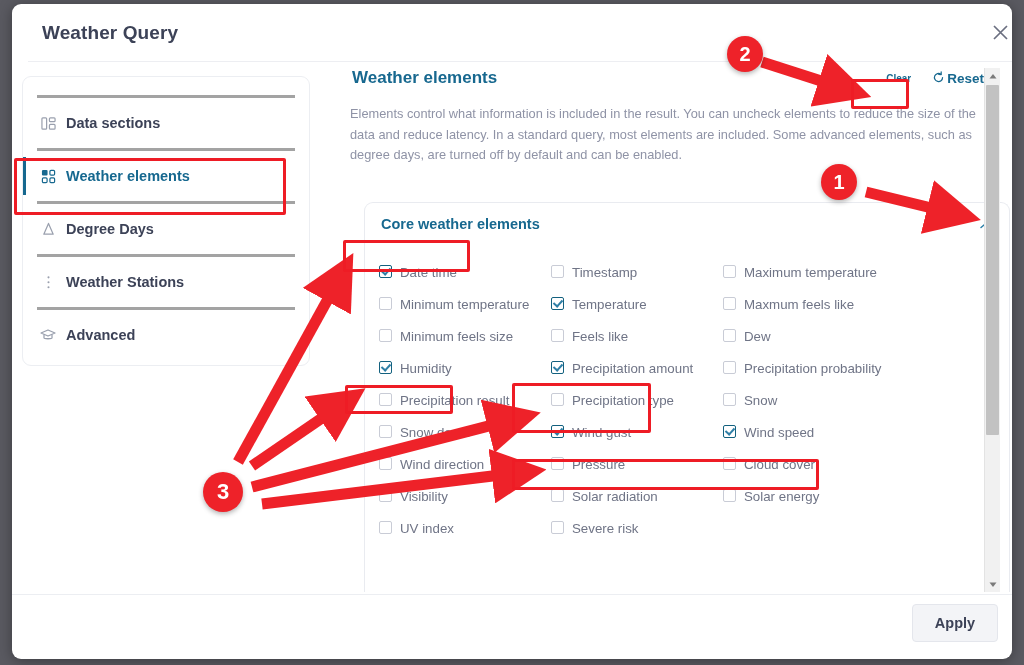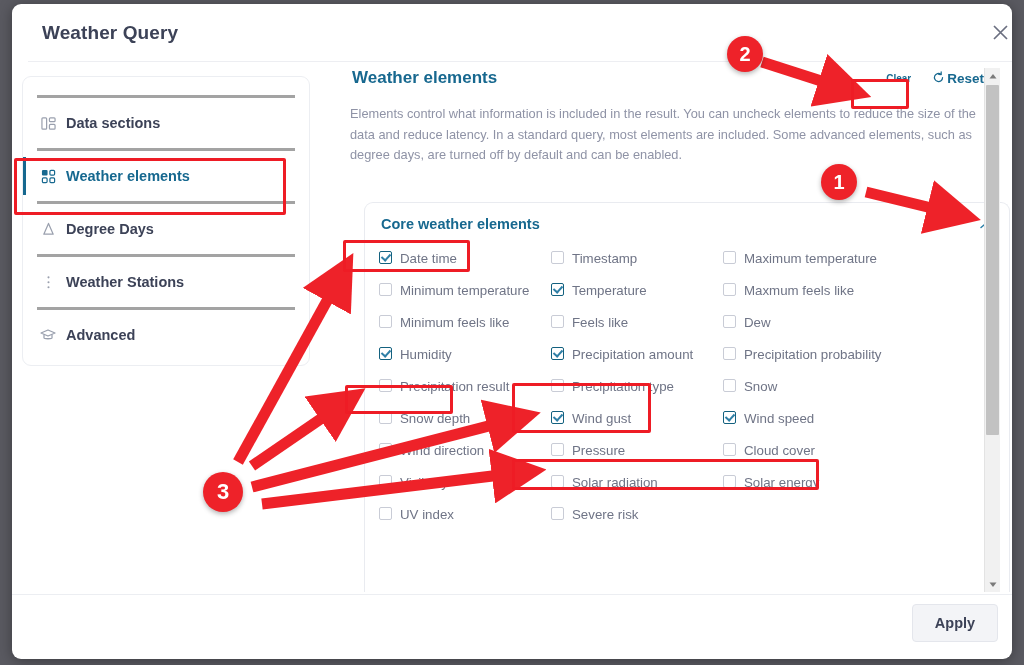--- a/index.html
+++ b/index.html
@@ -83,21 +83,21 @@
   }
   .core-head{
     position:relative;height:42px;display:flex;align-items:center;
     padding:0 16px;
   }
   .core-head-title{font-size:14.5px;font-weight:bold;color:#17688f;}
   .chev{
     position:absolute;right:14px;top:13px;color:#2a7fa8;cursor:pointer;
   }
   .grid{
-    position:absolute;left:0;top:42px;right:0;padding:0 12px;
+    position:absolute;left:0;top:56px;right:0;padding:0 12px;
     display:grid;grid-template-columns:172px 172px 1fr;
     column-gap:0;row-gap:0;
   }
   .cbx{
     display:flex;align-items:flex-start;gap:8px;
     font-size:13.3px;color:#6f7486;line-height:1.45;
     padding:4px 0 4px 2px;cursor:pointer;min-height:24px;
   }
   .cbx .box{
     flex:0 0 13px;width:13px;height:13px;border-radius:2px;
@@ -269,21 +269,21 @@
           <div class="cbx on">
             <span class="box"></span>
             <span class="lbl">Temperature</span>
           </div>
           <div class="cbx">
             <span class="box"></span>
             <span class="lbl">Maxmum feels like</span>
           </div>
           <div class="cbx">
             <span class="box"></span>
-            <span class="lbl">Minimum feels like</span>
+            <span class="lbl">Minimum feels size</span>
           </div>
           <div class="cbx">
             <span class="box"></span>
             <span class="lbl">Feels like</span>
           </div>
           <div class="cbx">
             <span class="box"></span>
             <span class="lbl">Dew</span>
           </div>
           <div class="cbx on">

